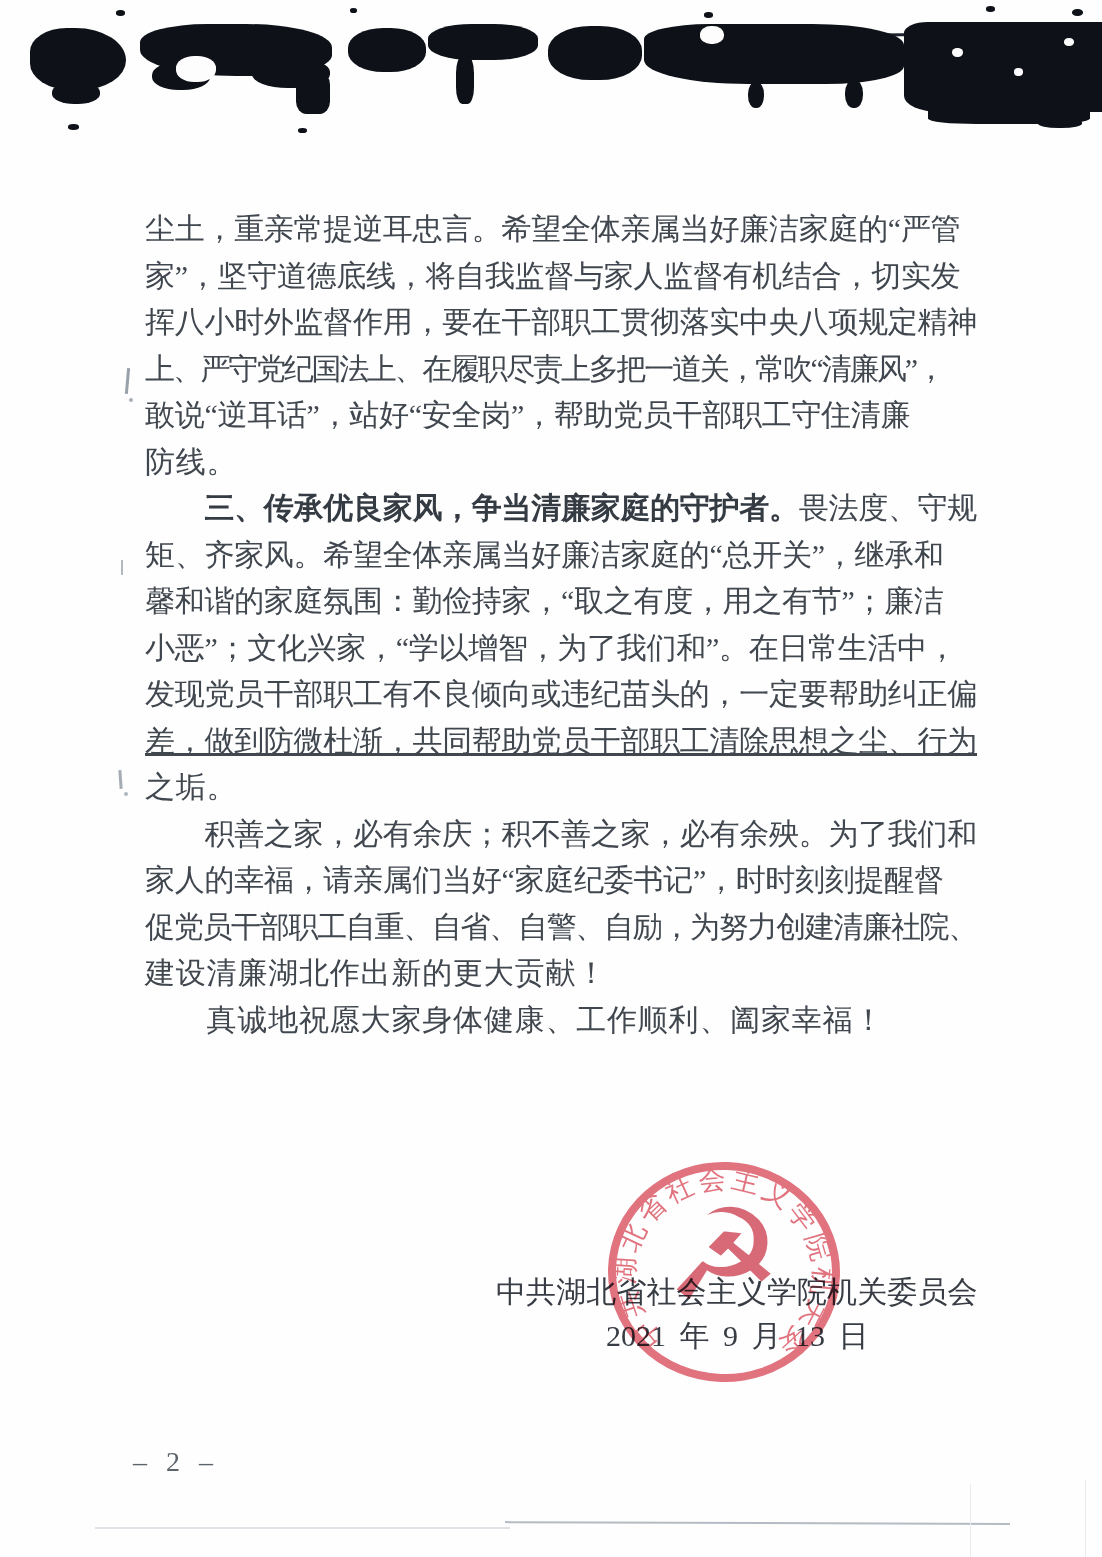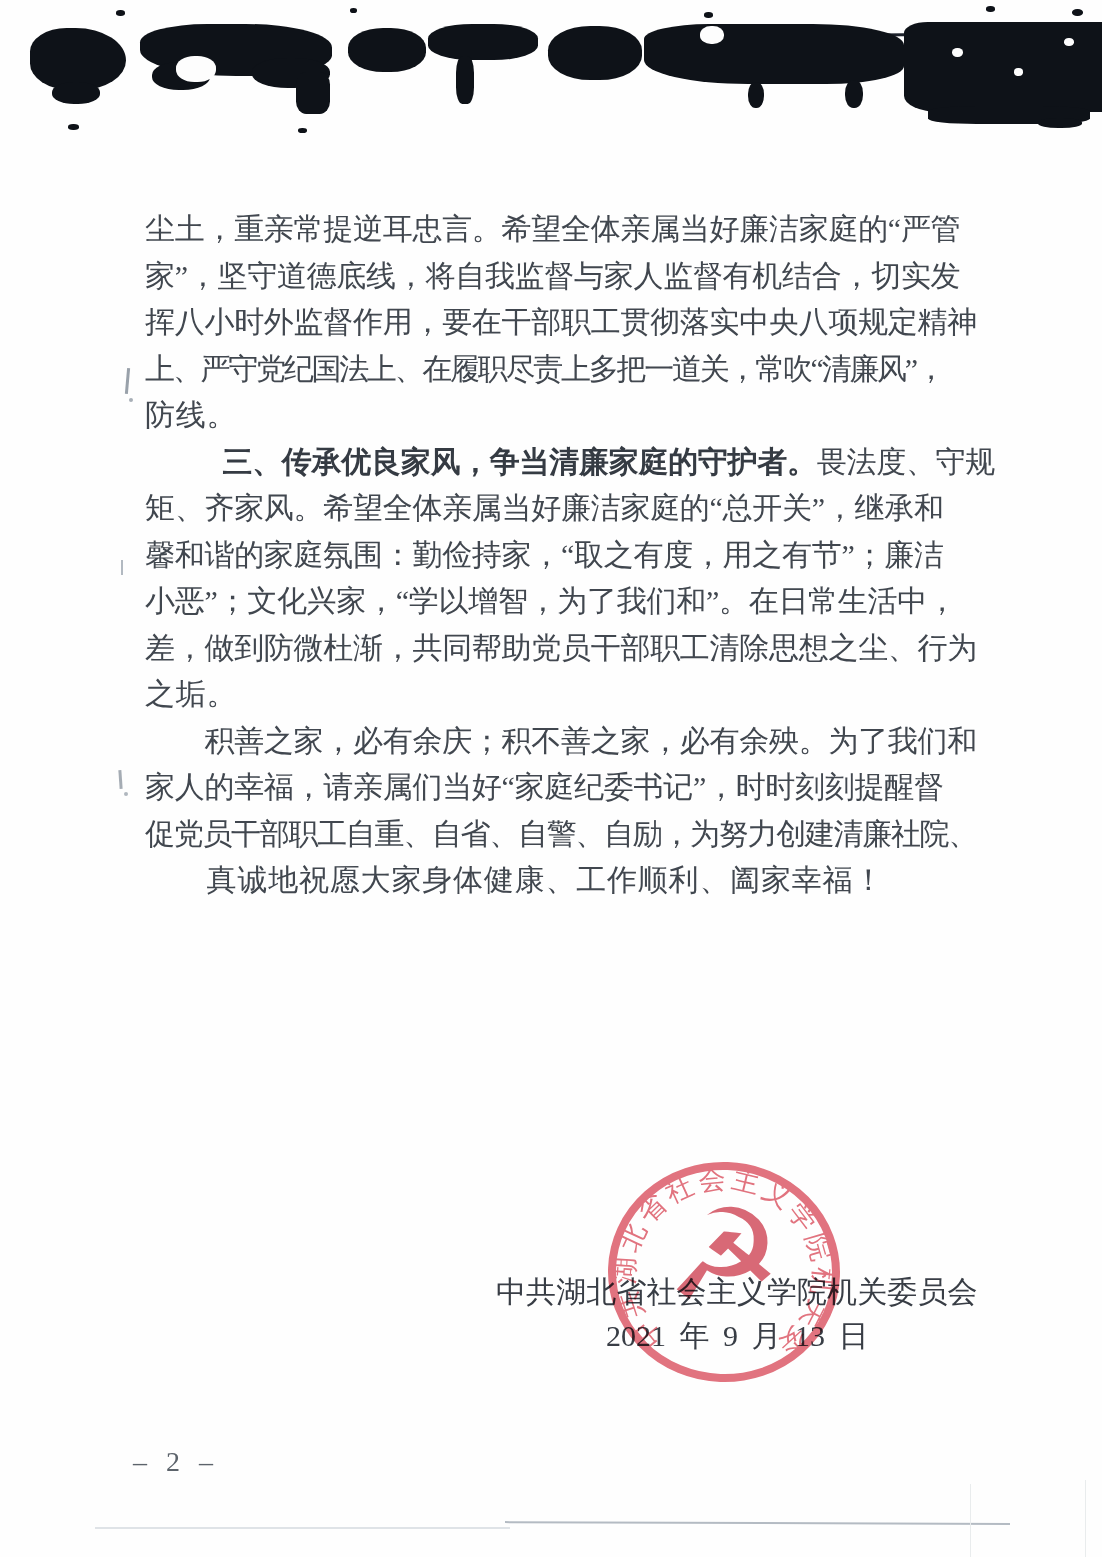--- a/index.html
+++ b/index.html
@@ -15,21 +15,21 @@
   .scan-band i{position:absolute;display:block;background:#0e1218;border-radius:46%;}
   .scan-band i.w{background:#fdfdfd;}
   .scanline-top{position:absolute;left:735px;top:33px;width:370px;height:3px;background:#1c212b;transform:rotate(-0.5deg);}
   
   .textblock{
     position:absolute;left:145px;top:206px;width:832px;
     font-size:30px;line-height:46.5px;color:#41474f;
     white-space:nowrap;
   }
   .line{height:46.5px;}
-  .line b{font-weight:700;color:#353b43;margin-left:18px;}
+  .line b{font-weight:700;color:#353b43;}
   
   .signature{
     position:absolute;left:496px;top:1272px;width:482px;
     font-size:30px;color:#383d45;letter-spacing:0.1px;white-space:nowrap;
   }
   .dateline{
     position:absolute;left:606px;top:1316px;
     font-size:30px;color:#383d45;word-spacing:6px;white-space:nowrap;
   }
   
@@ -99,30 +99,33 @@
   <span class="mark m1b"></span>
   <span class="mark m2"></span>
   <span class="mark m3"></span>
   <span class="mark m3b"></span>
 
   <div class="textblock">
       <div class="line" style="letter-spacing: -0.285714px;"><span>尘土，重亲常提逆耳忠言。希望全体亲属当好廉洁家庭的“严管</span></div>
       <div class="line" style="letter-spacing: -0.285714px;"><span>家”，坚守道德底线，将自我监督与家人监督有机结合，切实发</span></div>
       <div class="line" style="letter-spacing: -0.285714px;"><span>挥八小时外监督作用，要在干部职工贯彻落实中央八项规定精神</span></div>
       <div class="line" style="letter-spacing: -2.26667px;"><span>上、严守党纪国法上、在履职尽责上多把一道关，常吹“清廉风”，</span></div>
+      <div class="line" style="letter-spacing: -0.285714px;"><span>敢说“逆耳话”，站好“安全岗”，帮助党员干部职工守住清廉</span></div>
       <div class="line" style="letter-spacing: 0.8px;"><span>防线。</span></div>
       <div class="line" style="letter-spacing: -0.285714px;"><span>　　</span><b>三、传承优良家风，争当清廉家庭的守护者。</b><span>畏法度、守规</span></div>
       <div class="line" style="letter-spacing: -0.285714px;"><span>矩、齐家风。希望全体亲属当好廉洁家庭的“总开关”，继承和</span></div>
       <div class="line" style="letter-spacing: -0.285714px;"><span>馨和谐的家庭氛围：勤俭持家，“取之有度，用之有节”；廉洁</span></div>
       <div class="line" style="letter-spacing: -0.285714px;"><span>小恶”；文化兴家，“学以增智，为了我们和”。在日常生活中，</span></div>
-      <div class="line" style="letter-spacing: -0.285714px;"><span>差，做到防微杜渐，共同帮助党员干部职工清除思想之尘、行为</span></div>
+      <div class="line" style="letter-spacing: -0.285714px;"><span>发现党员干部职工有不良倾向或违纪苗头的，一定要帮助纠正偏</span></div>
+      <div class="line" style="letter-spacing: -0.285714px; text-decoration: underline;"><span>差，做到防微杜渐，共同帮助党员干部职工清除思想之尘、行为</span></div>
       <div class="line" style="letter-spacing: 0.8px;"><span>之垢。</span></div>
       <div class="line" style="letter-spacing: -0.285714px;"><span>　　积善之家，必有余庆；积不善之家，必有余殃。为了我们和</span></div>
       <div class="line" style="letter-spacing: -0.285714px;"><span>家人的幸福，请亲属们当好“家庭纪委书记”，时时刻刻提醒督</span></div>
       <div class="line" style="letter-spacing: -1.31034px;"><span>促党员干部职工自重、自省、自警、自励，为努力创建清廉社院、</span></div>
+      <div class="line" style="letter-spacing: 0.8px;"><span>建设清廉湖北作出新的更大贡献！</span></div>
       <div class="line" style="letter-spacing: 0.8px;"><span>　　真诚地祝愿大家身体健康、工作顺利、阖家幸福！</span></div>
     </div>
 
   <div class="signature">中共湖北省社会主义学院机关委员会</div>
   <div class="dateline">2021 年 9 月 13 日</div>
 
   <svg class="seal" viewBox="-120 -114 240 228">
     <g transform="rotate(2)">
       <ellipse class="ring" rx="112" ry="106" stroke-width="8"></ellipse>
       <path id="sealArc" d="M -58 68 A 90 86 0 1 1 58 68" fill="none"></path>

